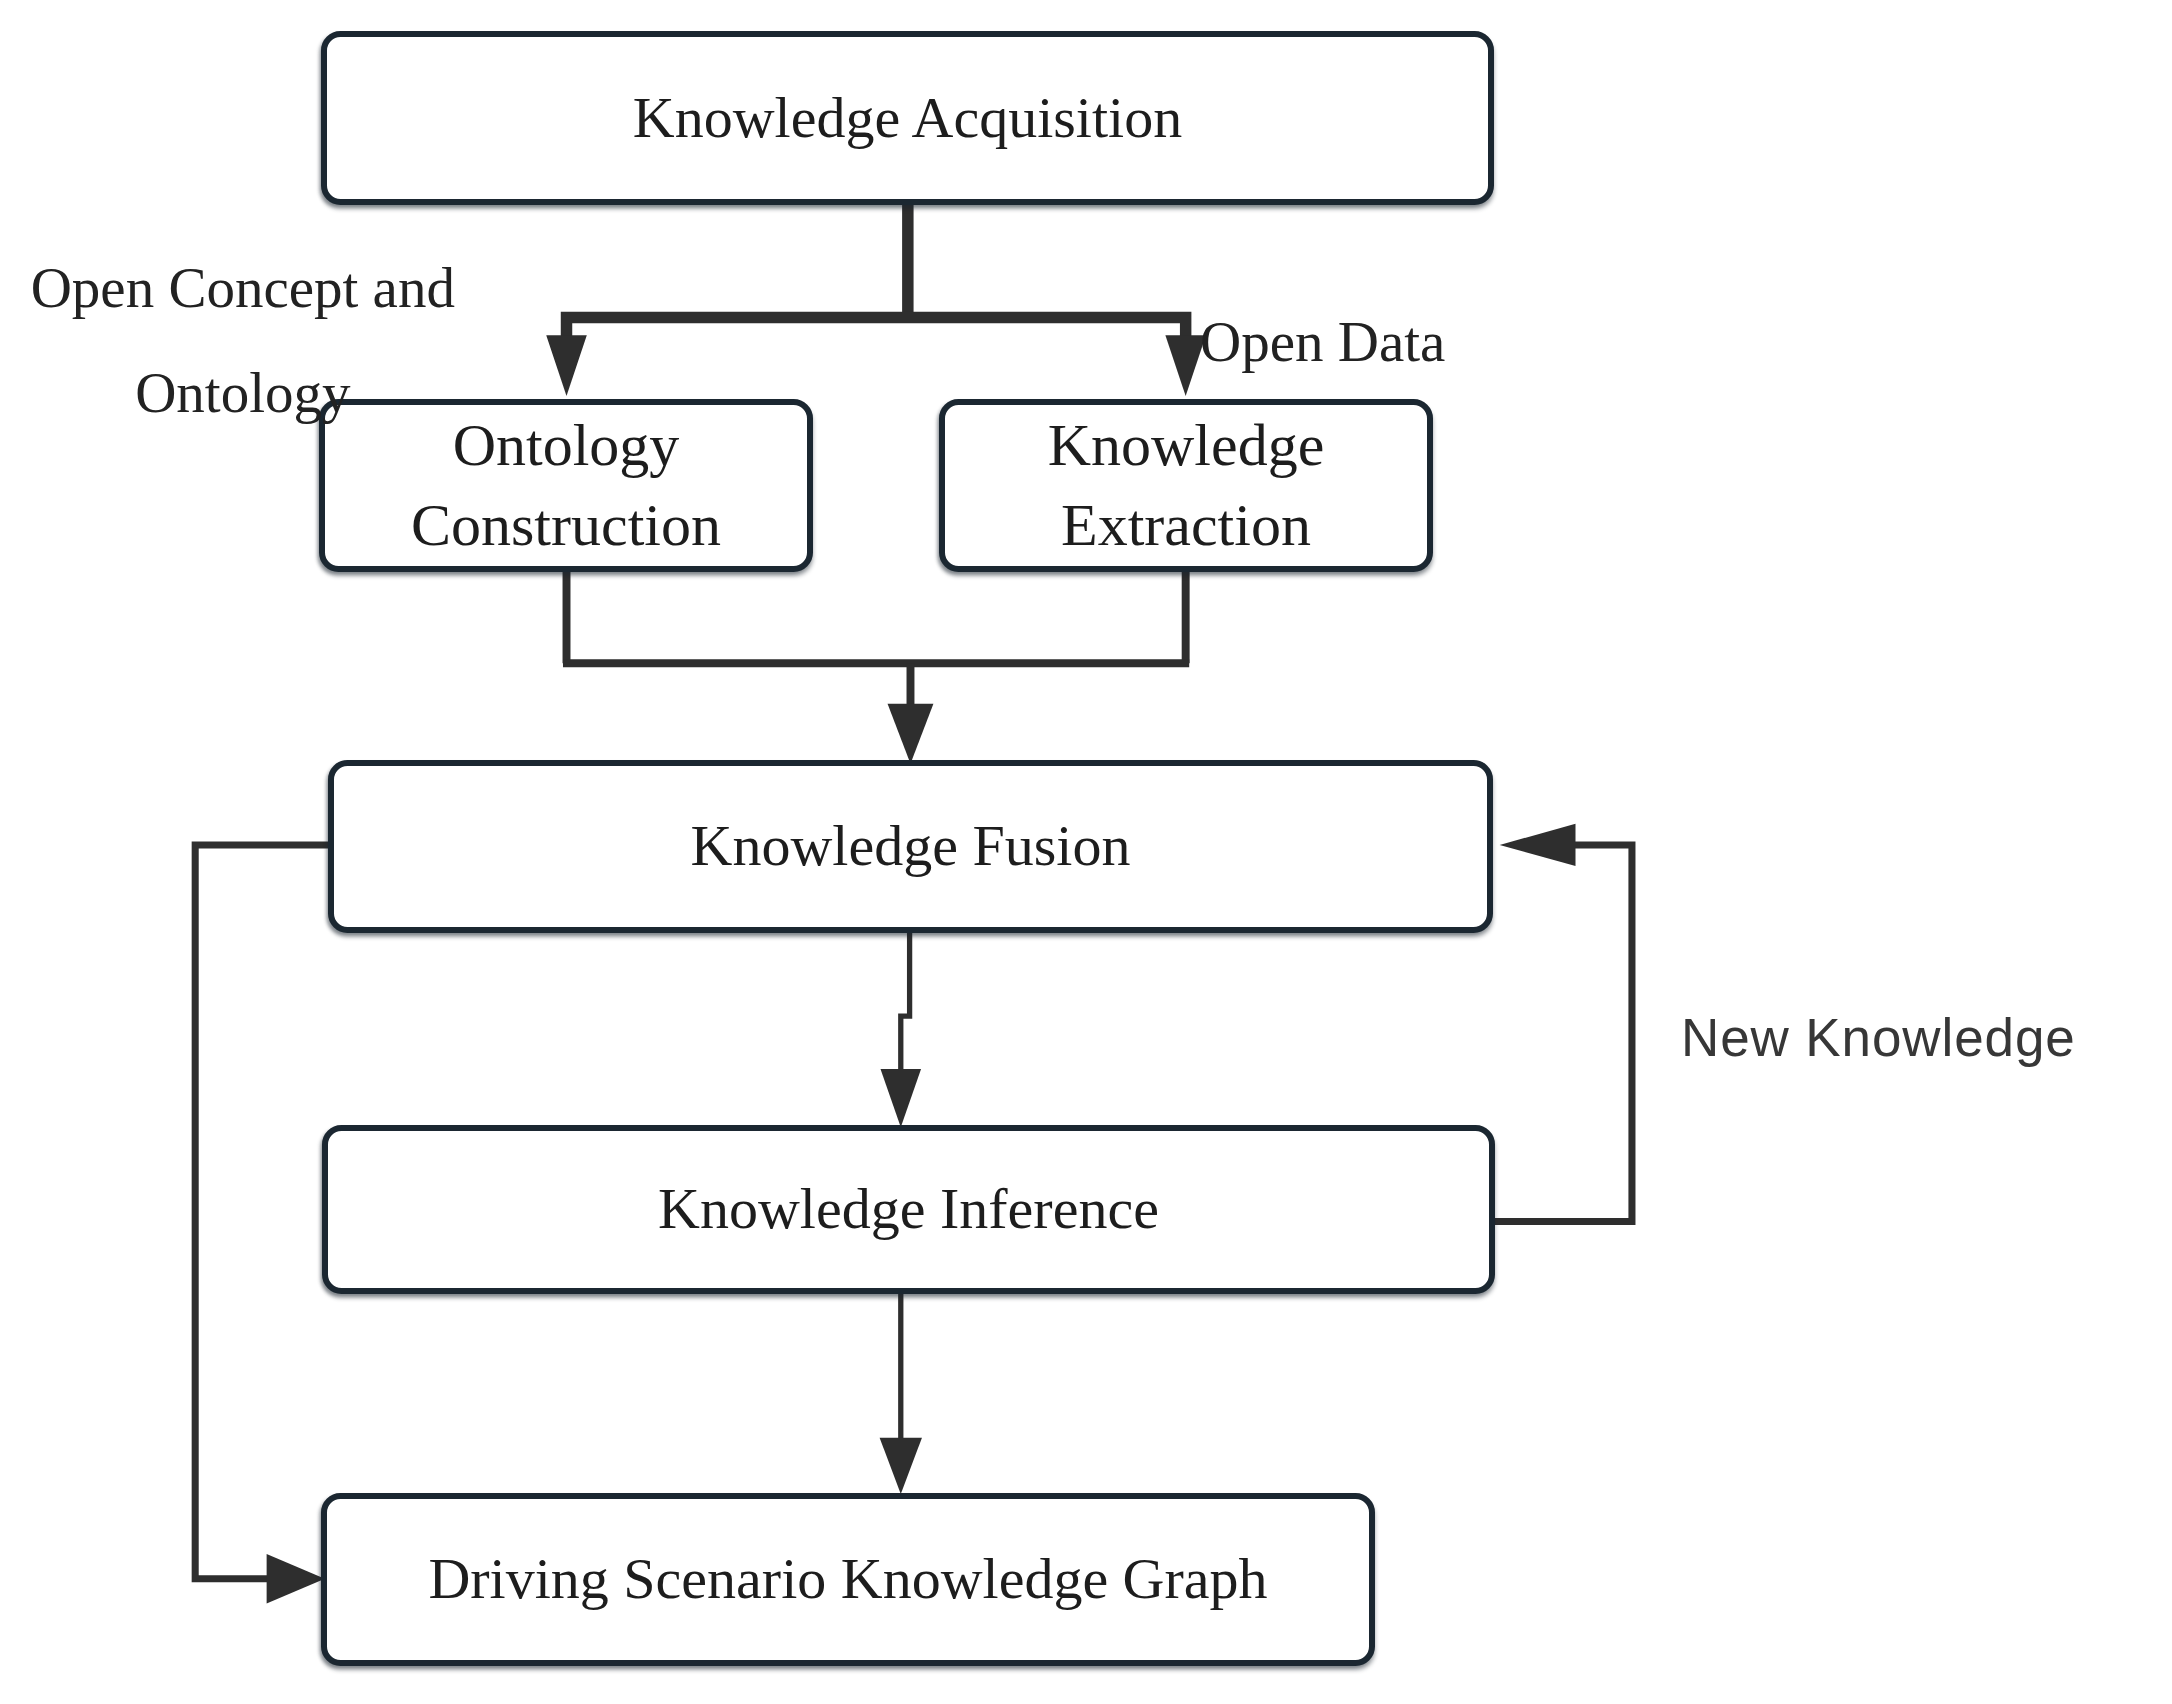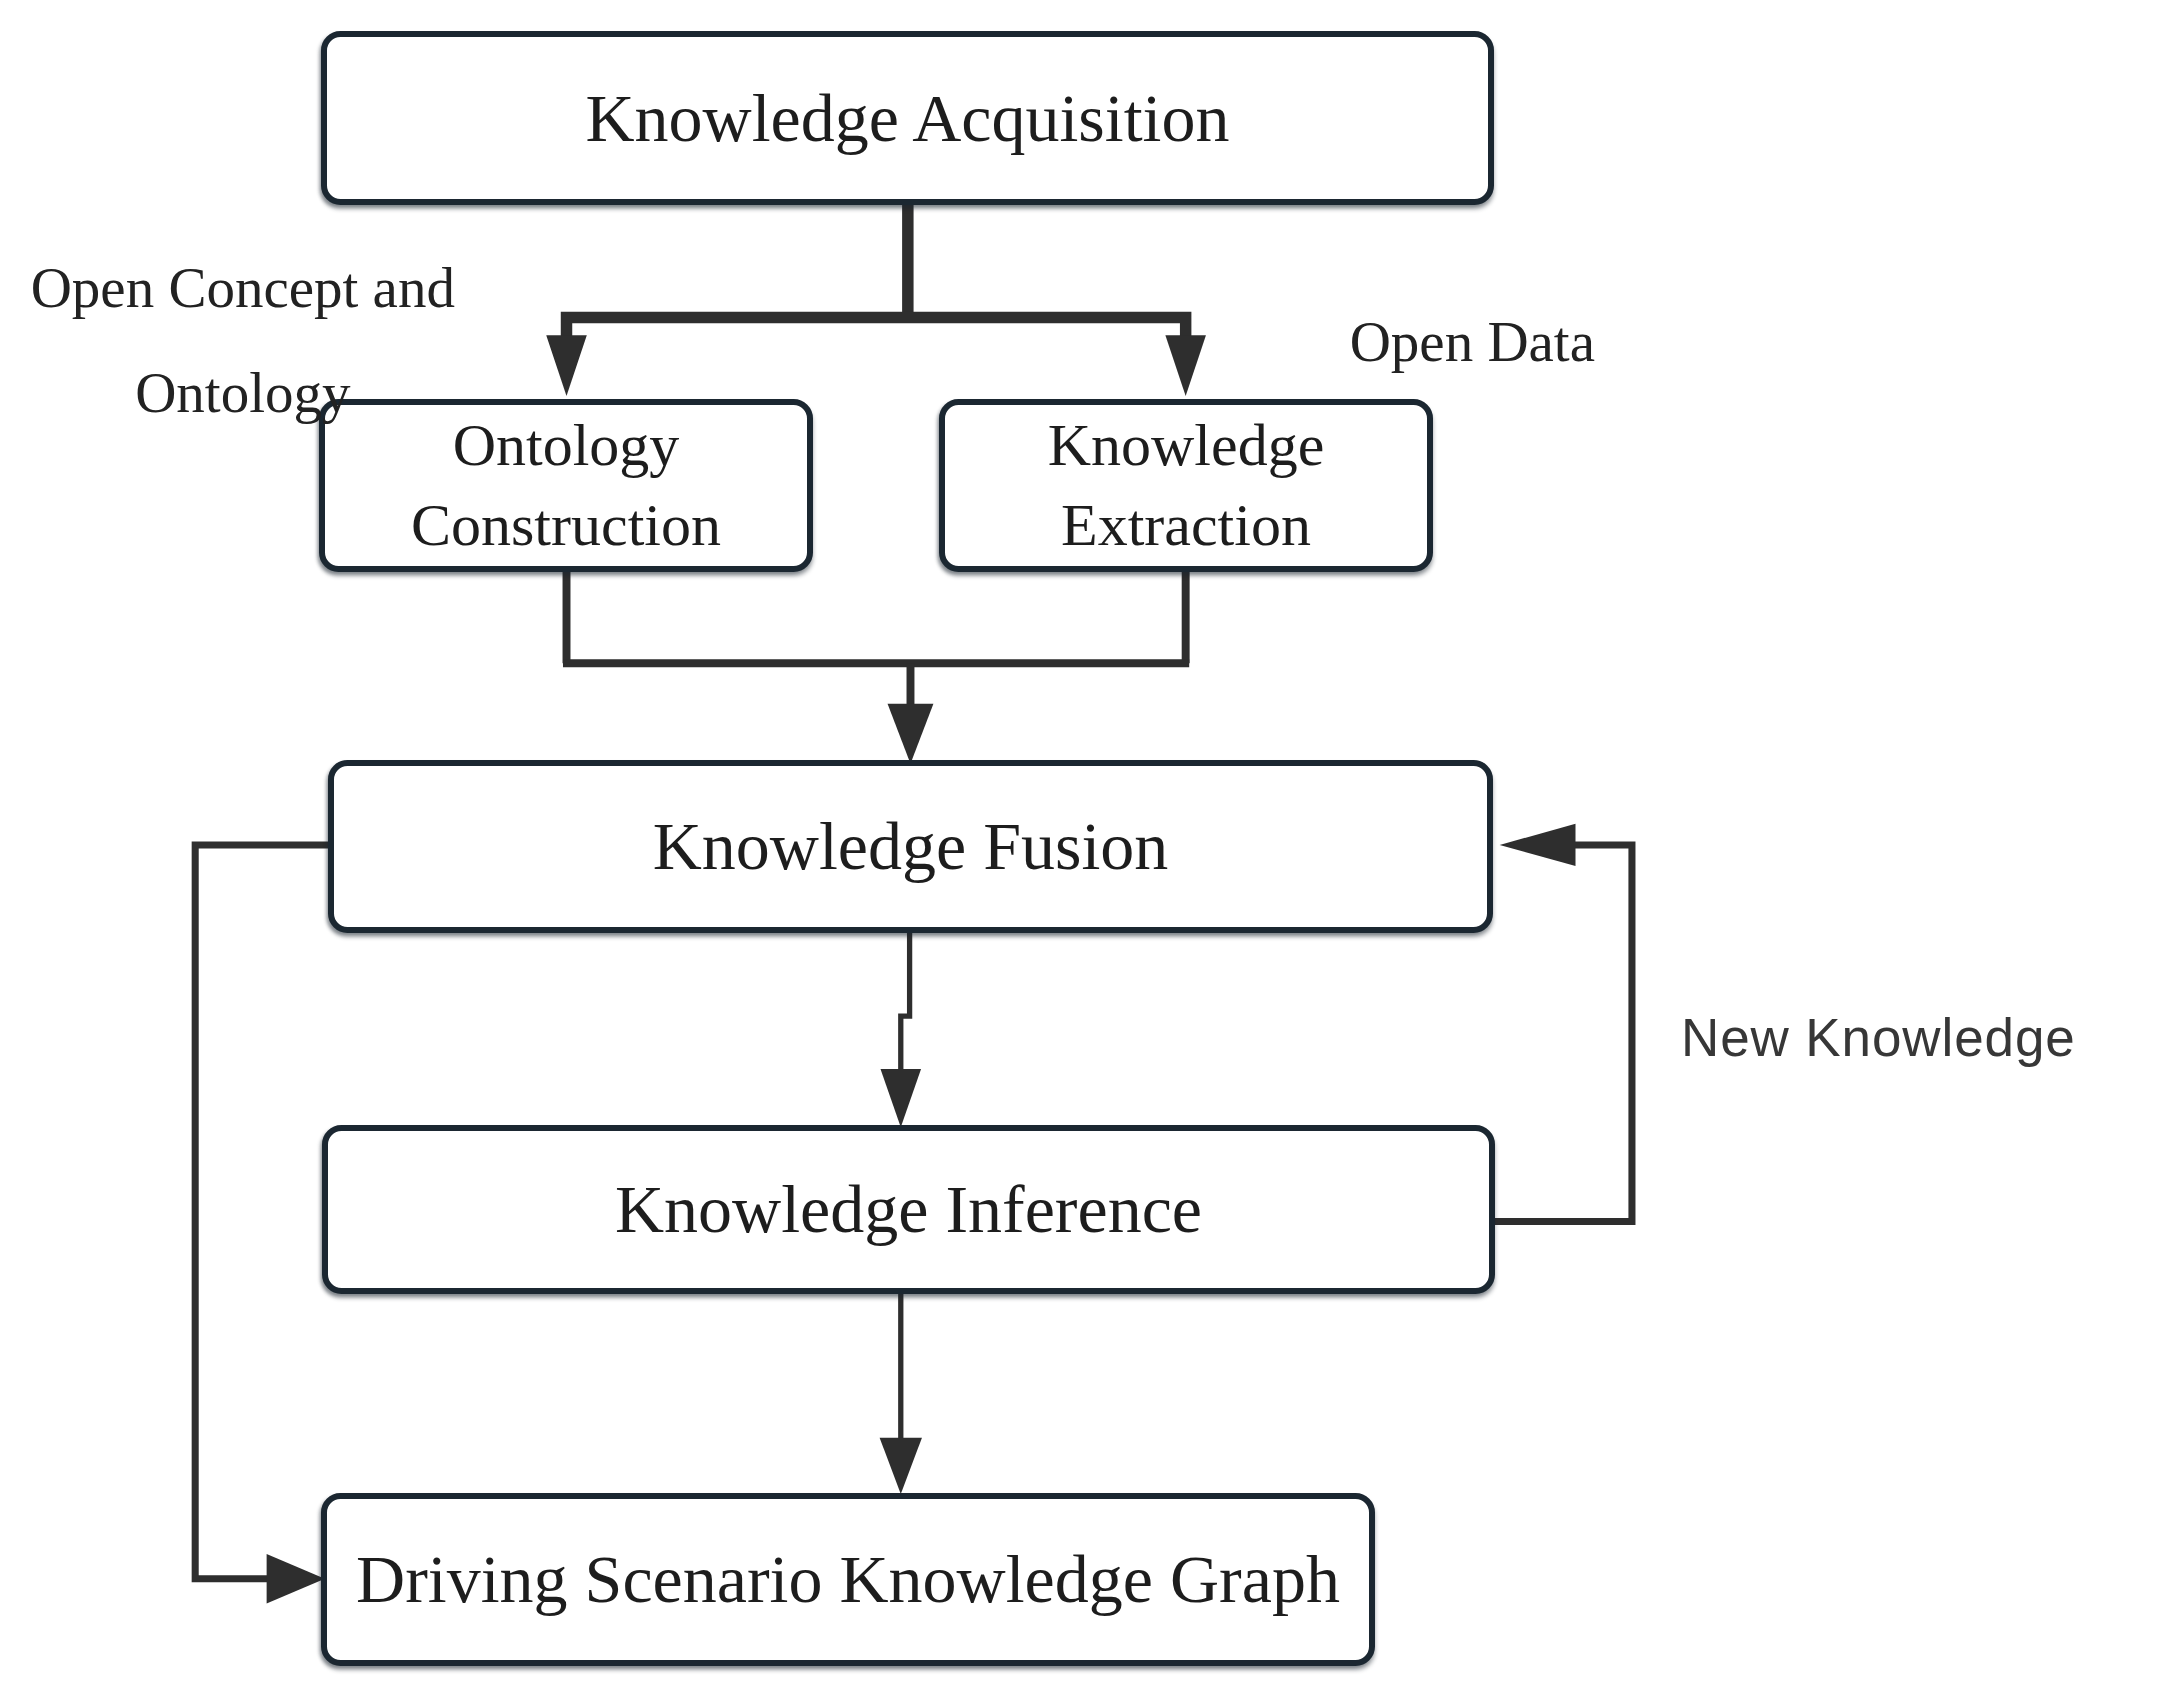--- a/index.html
+++ b/index.html
@@ -29,21 +29,21 @@
     border: 6.2px solid #1b2731;
     border-radius: 19.4px;
     box-shadow: 0 4.4px 4.4px -0.9px rgba(24,36,46,0.40), -2.6px 2.6px 3.5px -0.9px rgba(24,36,46,0.28);
     display: flex;
     flex-direction: column;
     align-items: center;
     justify-content: center;
     text-align: center;
     color: #1d1d1d;
     font-family: "Liberation Serif", serif;
-    font-size: 68px;
+    font-size: 58px;
     line-height: 1.25;
   }
   .node .nline { display: block; }
   .node-two-line { font-size: 60px; line-height: 1.32; }
   .node-acquisition   { left: 321px;  top: 31px;   width: 1173px; height: 174px; }
   .node-ontology      { left: 319px;  top: 399px;  width: 494px;  height: 173px; }
   .node-extraction    { left: 939px; top: 399px;  width: 494px;  height: 173px; }
   .node-fusion        { left: 328px;  top: 760px;  width: 1165px; height: 173px; }
   .node-inference     { left: 322px;  top: 1125px; width: 1173px; height: 169px; }
   .node-dskg          { left: 321px;  top: 1493px; width: 1054px; height: 173px; }
@@ -58,22 +58,21 @@
   .label-open-concept {
     left: 8.8px;
     top: 235px;
     width: 468px;
     line-height: 1.85;
   }
   .label-open-data {
     left: 1200px;
     top: 309px;
     width: 353px;
-    text-align: right;
-    margin-left: 42px;
+    text-align: left;
   }
   .label-new-knowledge {
     left: 1681px;
     top: 1007px;
     width: 503px;
     font-family: "Liberation Sans", sans-serif;
     font-size: 53px;
     color: #373737;
     text-align: left;
     letter-spacing: 0.9px;

